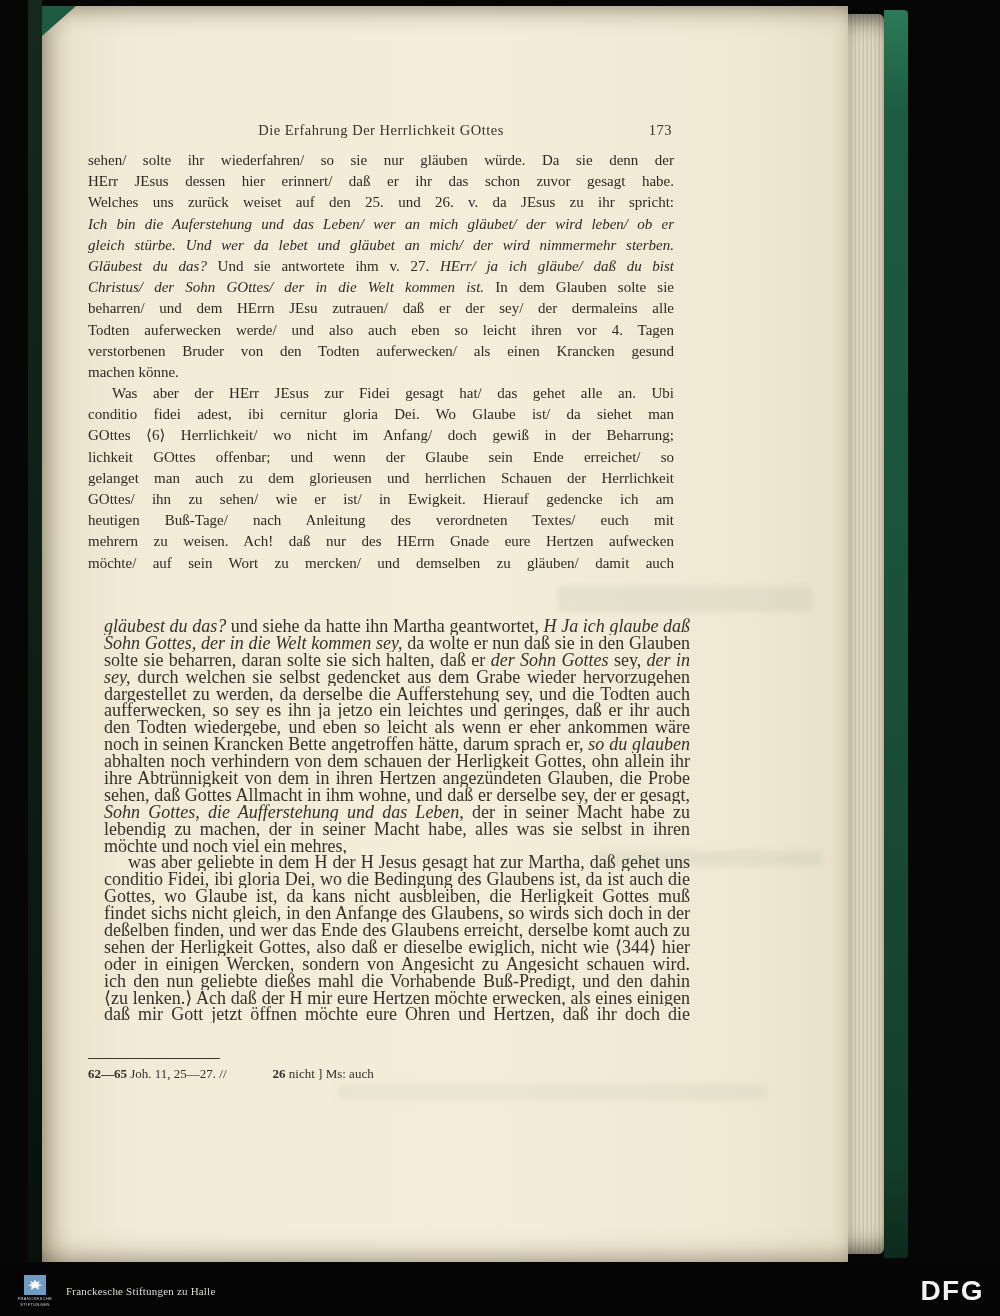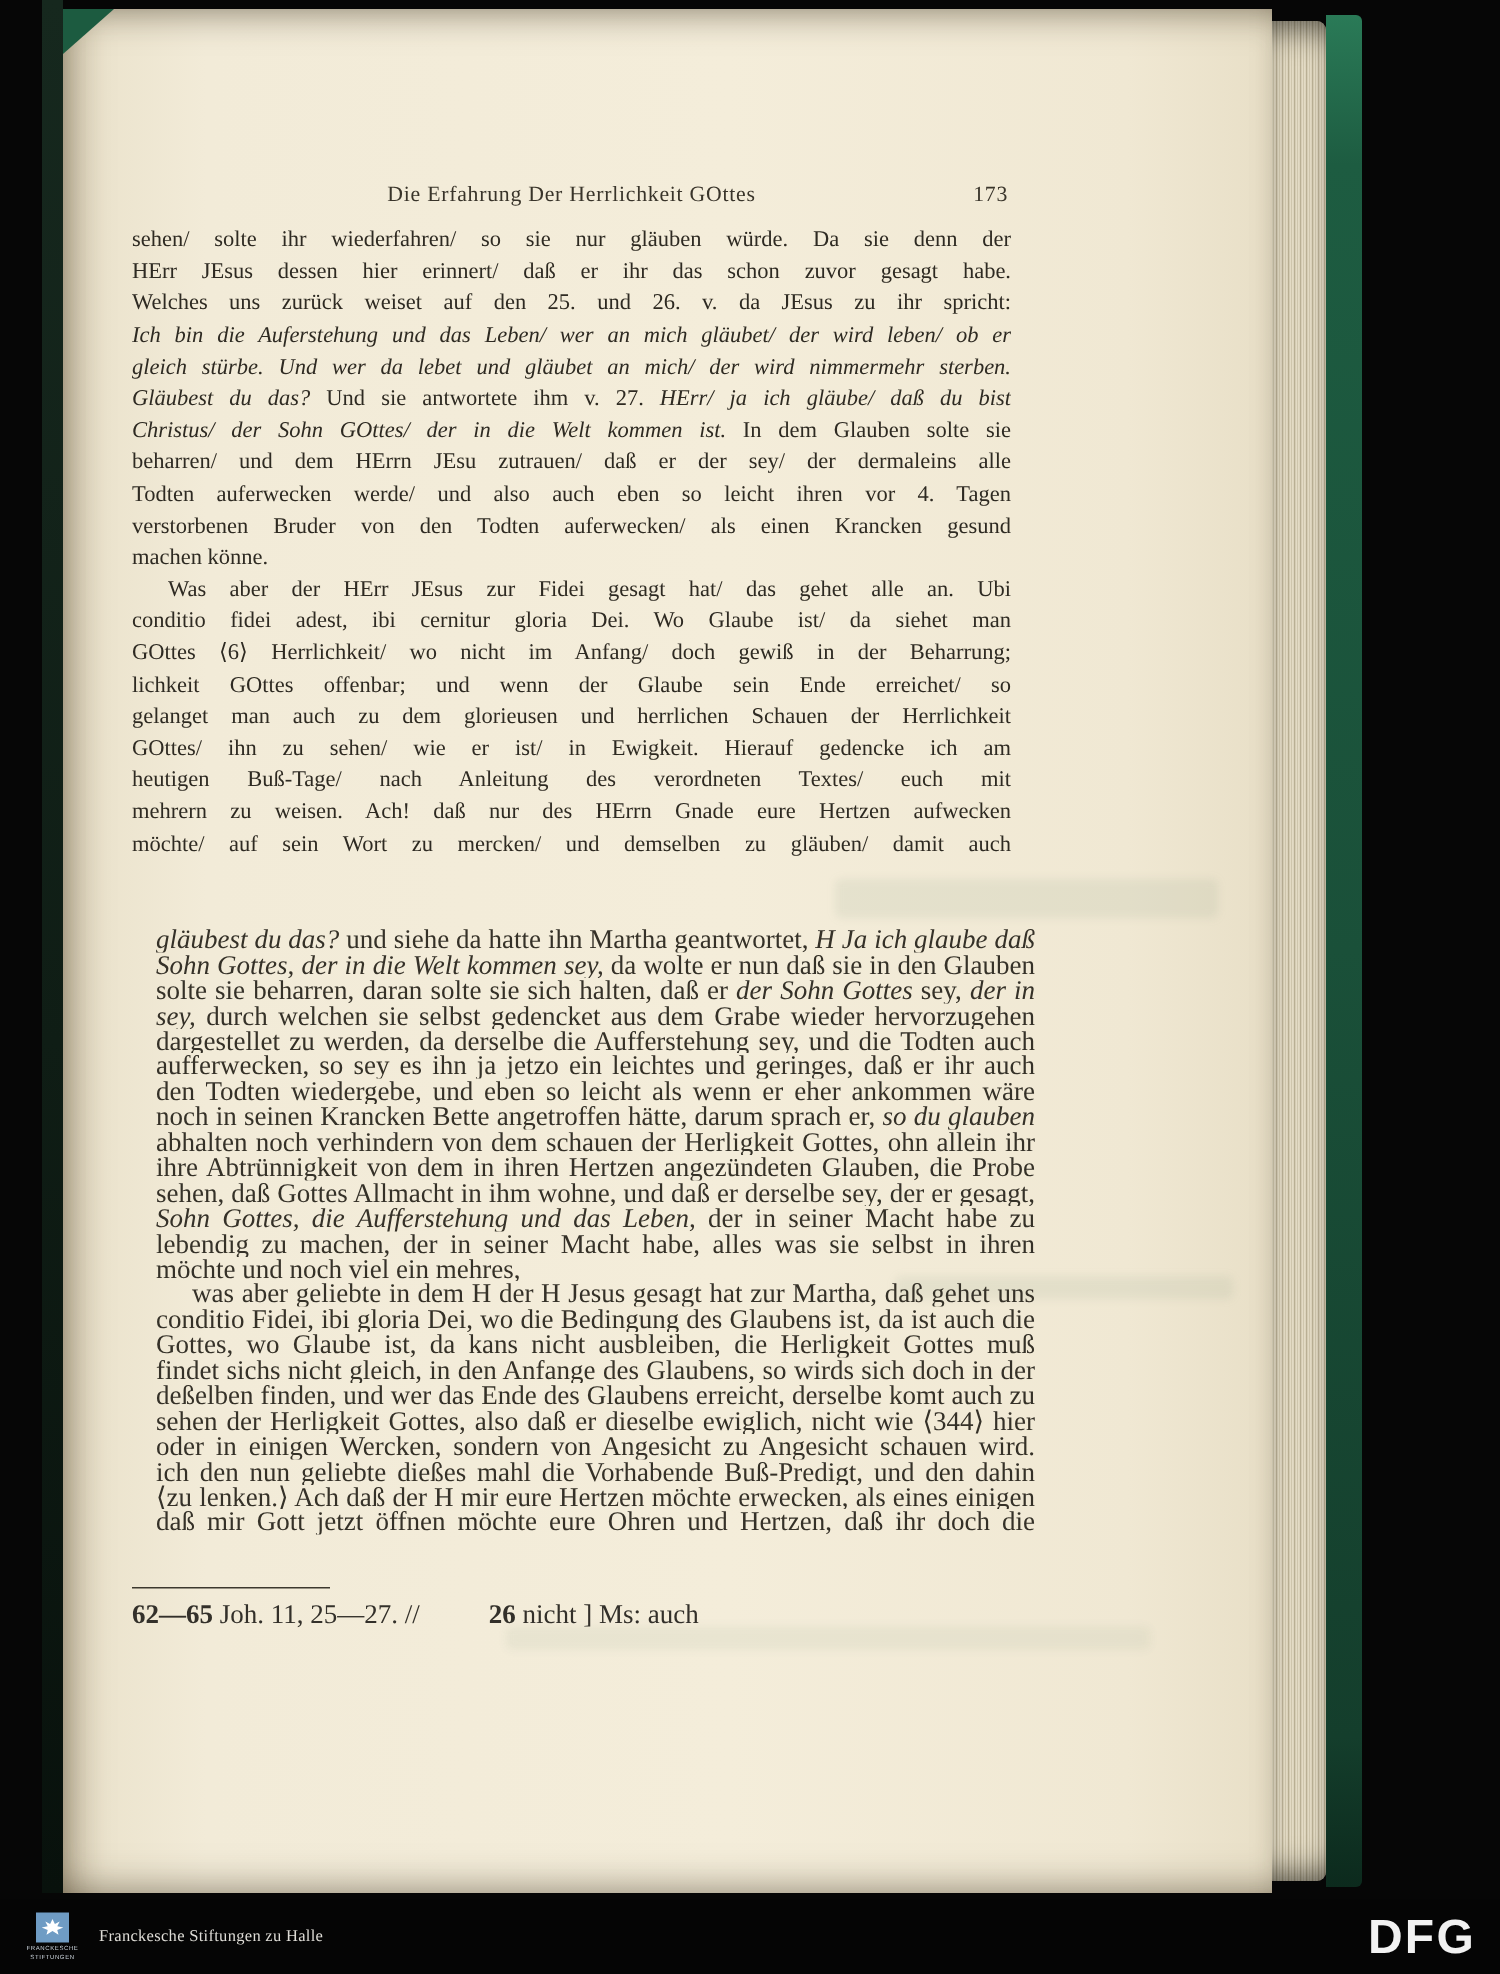--- a/index.html
+++ b/index.html
@@ -49,21 +49,21 @@
   .apparatus-block { position:absolute; top:612px; left:16px; width:100%; font-size:18px; line-height:16.9px; color:#353128; }
 
   .tline { position:relative; text-align:justify; text-align-last:justify; }
   .main-block .tline { height:21.2px; overflow:hidden; }
   .apparatus-block .tline { height:16.9px; overflow:hidden; }
   .tline.end { text-align-last:left; }
   .tline.indent { padding-left:24px; }
   .it { font-style:italic; }
 
   .fn-rule { position:absolute; top:1052px; left:0; width:132px; border-top:1.3px solid #3c382e; }
-  .fn-text { position:absolute; top:1060px; left:0; width:100%; font-size:18px; color:#33302a; }
+  .fn-text { position:absolute; top:1060px; left:0; width:100%; font-size:13px; color:#33302a; }
   .fn-label { font-weight:bold; }
   .fn-gap { display:inline-block; width:46px; }
 
   
   .fore-edge {
     position:absolute; left:848px; top:14px; width:36px; height:1240px;
     background:repeating-linear-gradient(90deg,
       #eee6d1 0px, #cfc6ad 1px, #eee6d1 2px, #b9af94 3px, #e4dcc5 4px);
     box-shadow:inset 0 18px 20px -12px rgba(20,20,15,0.6), inset 0 -18px 20px -12px rgba(20,20,15,0.6);
     border-radius:0 6px 6px 0;
@@ -82,21 +82,21 @@
   .fs-logo { margin-left:13px; width:44px; display:flex; flex-direction:column; align-items:center; gap:1px; cursor:pointer; }
   .fs-emblem { width:22px; height:20px; background:#6f9cc4; display:flex; align-items:center; justify-content:center; }
   .fs-logo-text {
     font-family:"Liberation Sans", sans-serif; font-size:4px; line-height:5px;
     letter-spacing:0.4px; color:#cdd6de; text-align:center; white-space:nowrap;
   }
   .institution { margin-left:9px; font-size:11px; color:#dedcd6; letter-spacing:0.2px; }
   .dfg {
     margin-left:auto; margin-right:16px;
     font-family:"Liberation Sans", sans-serif; font-weight:bold;
-    font-size:32px; color:#f2f2f2; letter-spacing:1.5px; cursor:pointer;
+    font-size:28px; color:#f2f2f2; letter-spacing:1.5px; cursor:pointer;
   }
 </style>
 </head>
 <body>
 
 <div class="stage">
 
   <div class="cover-left"></div>
 
   <div class="page">

